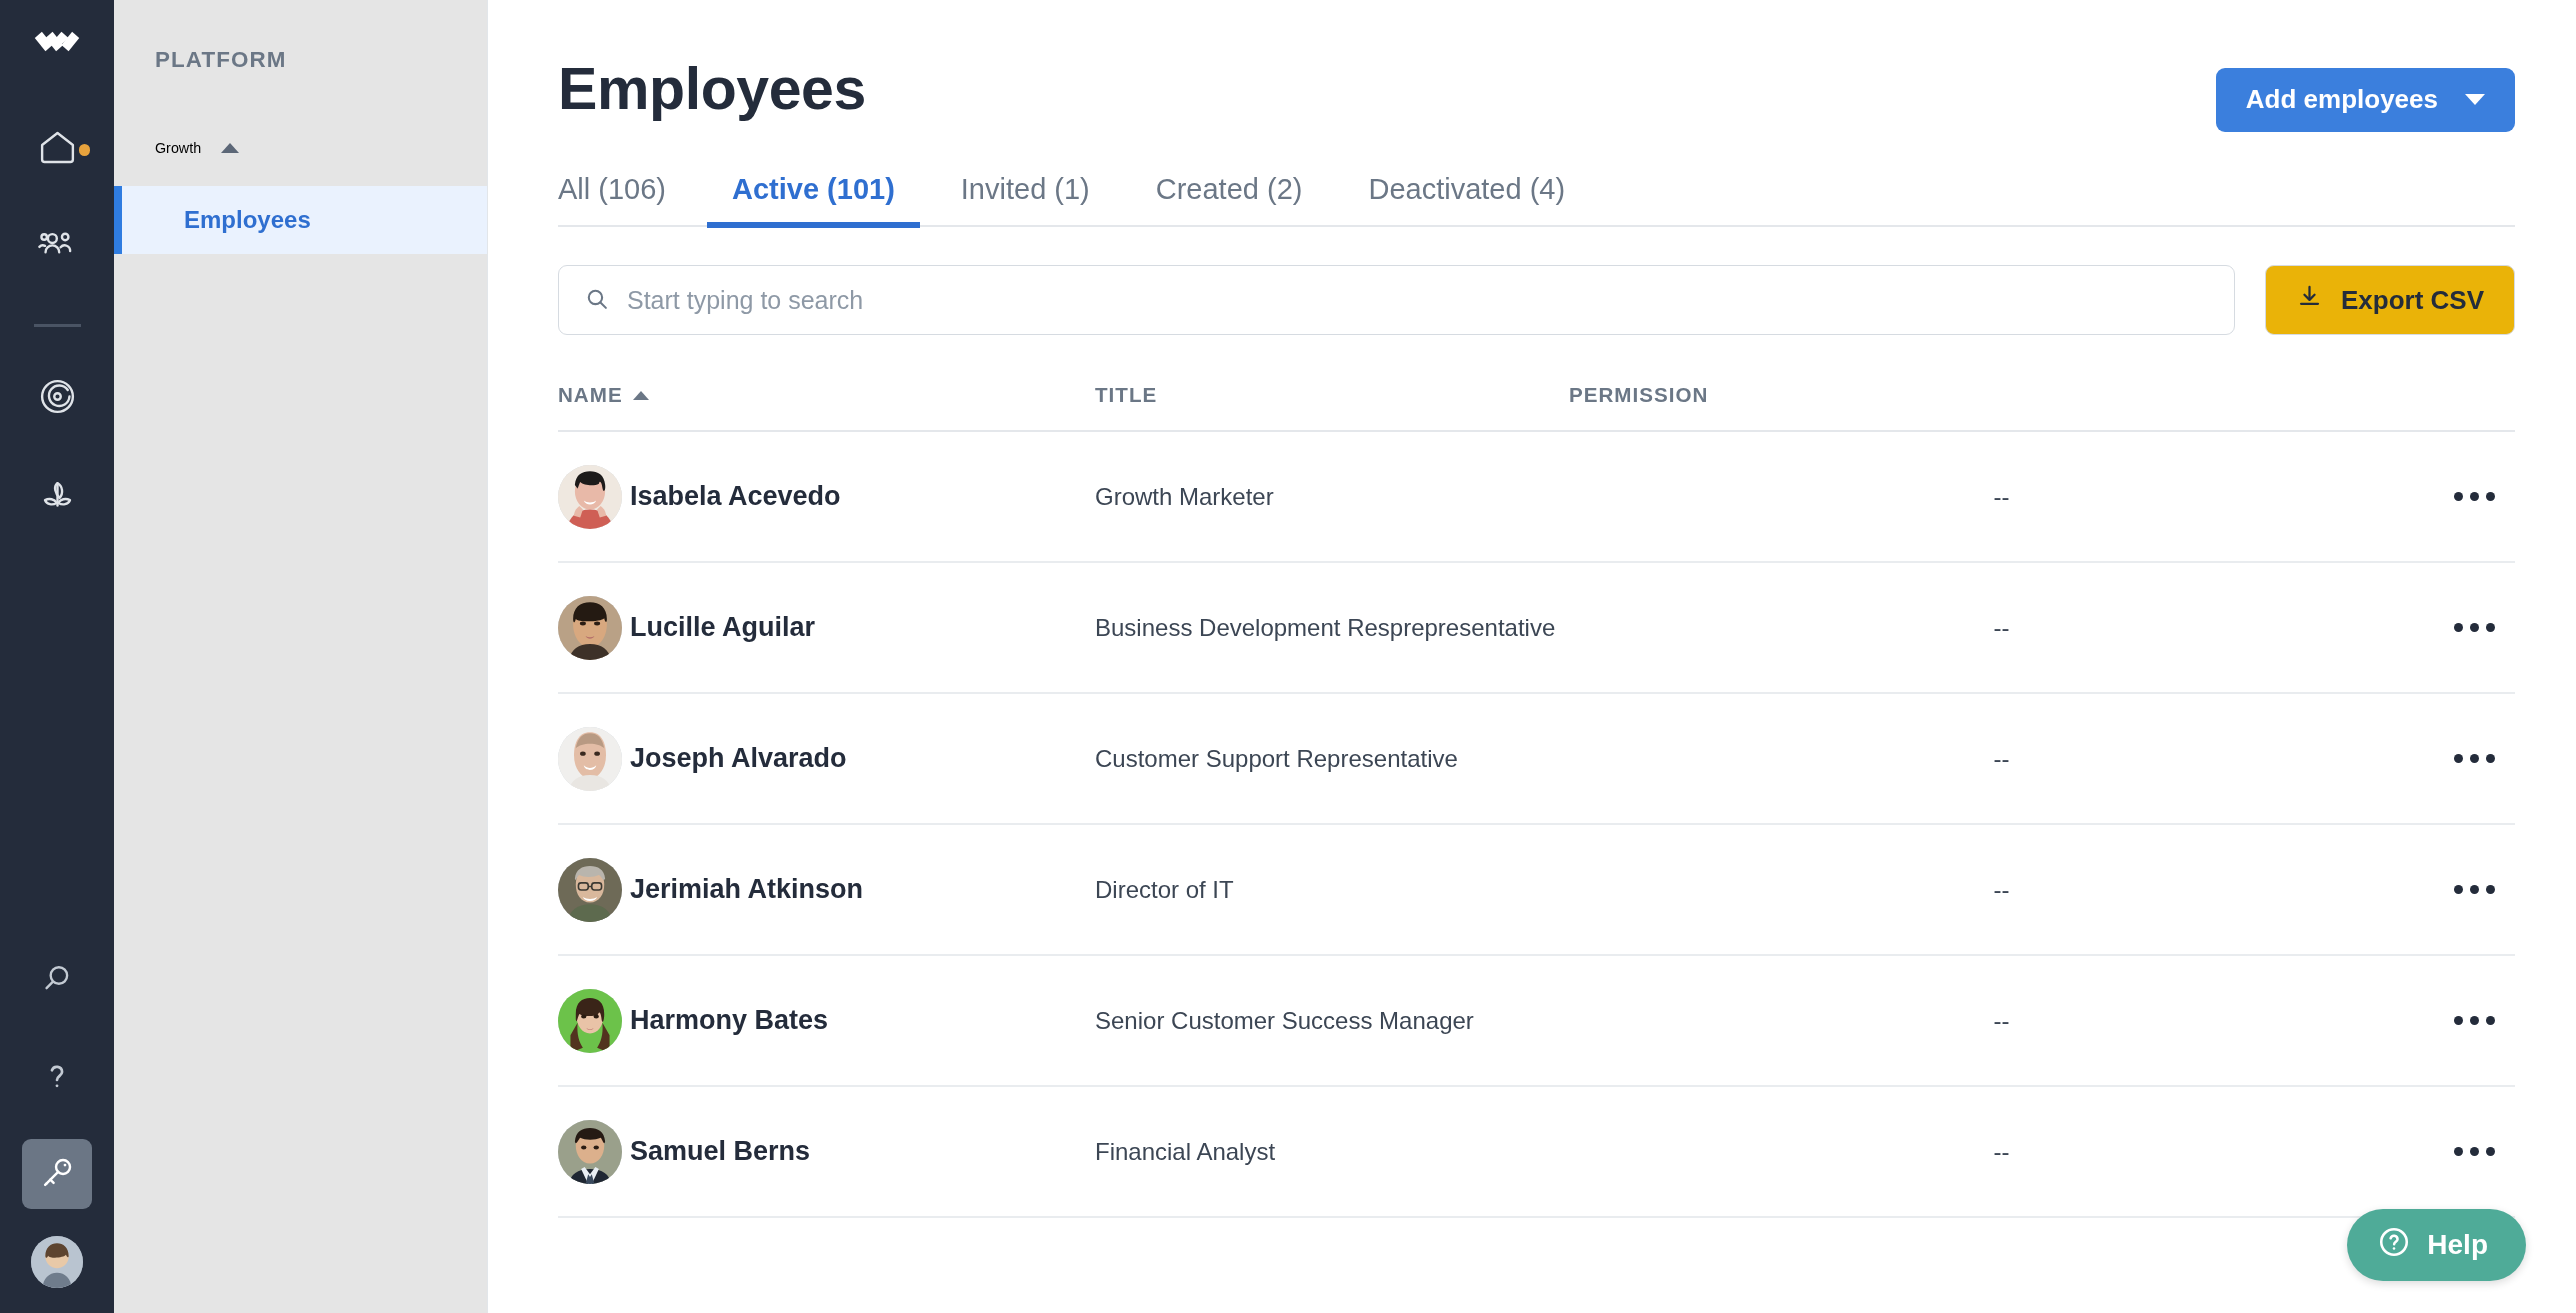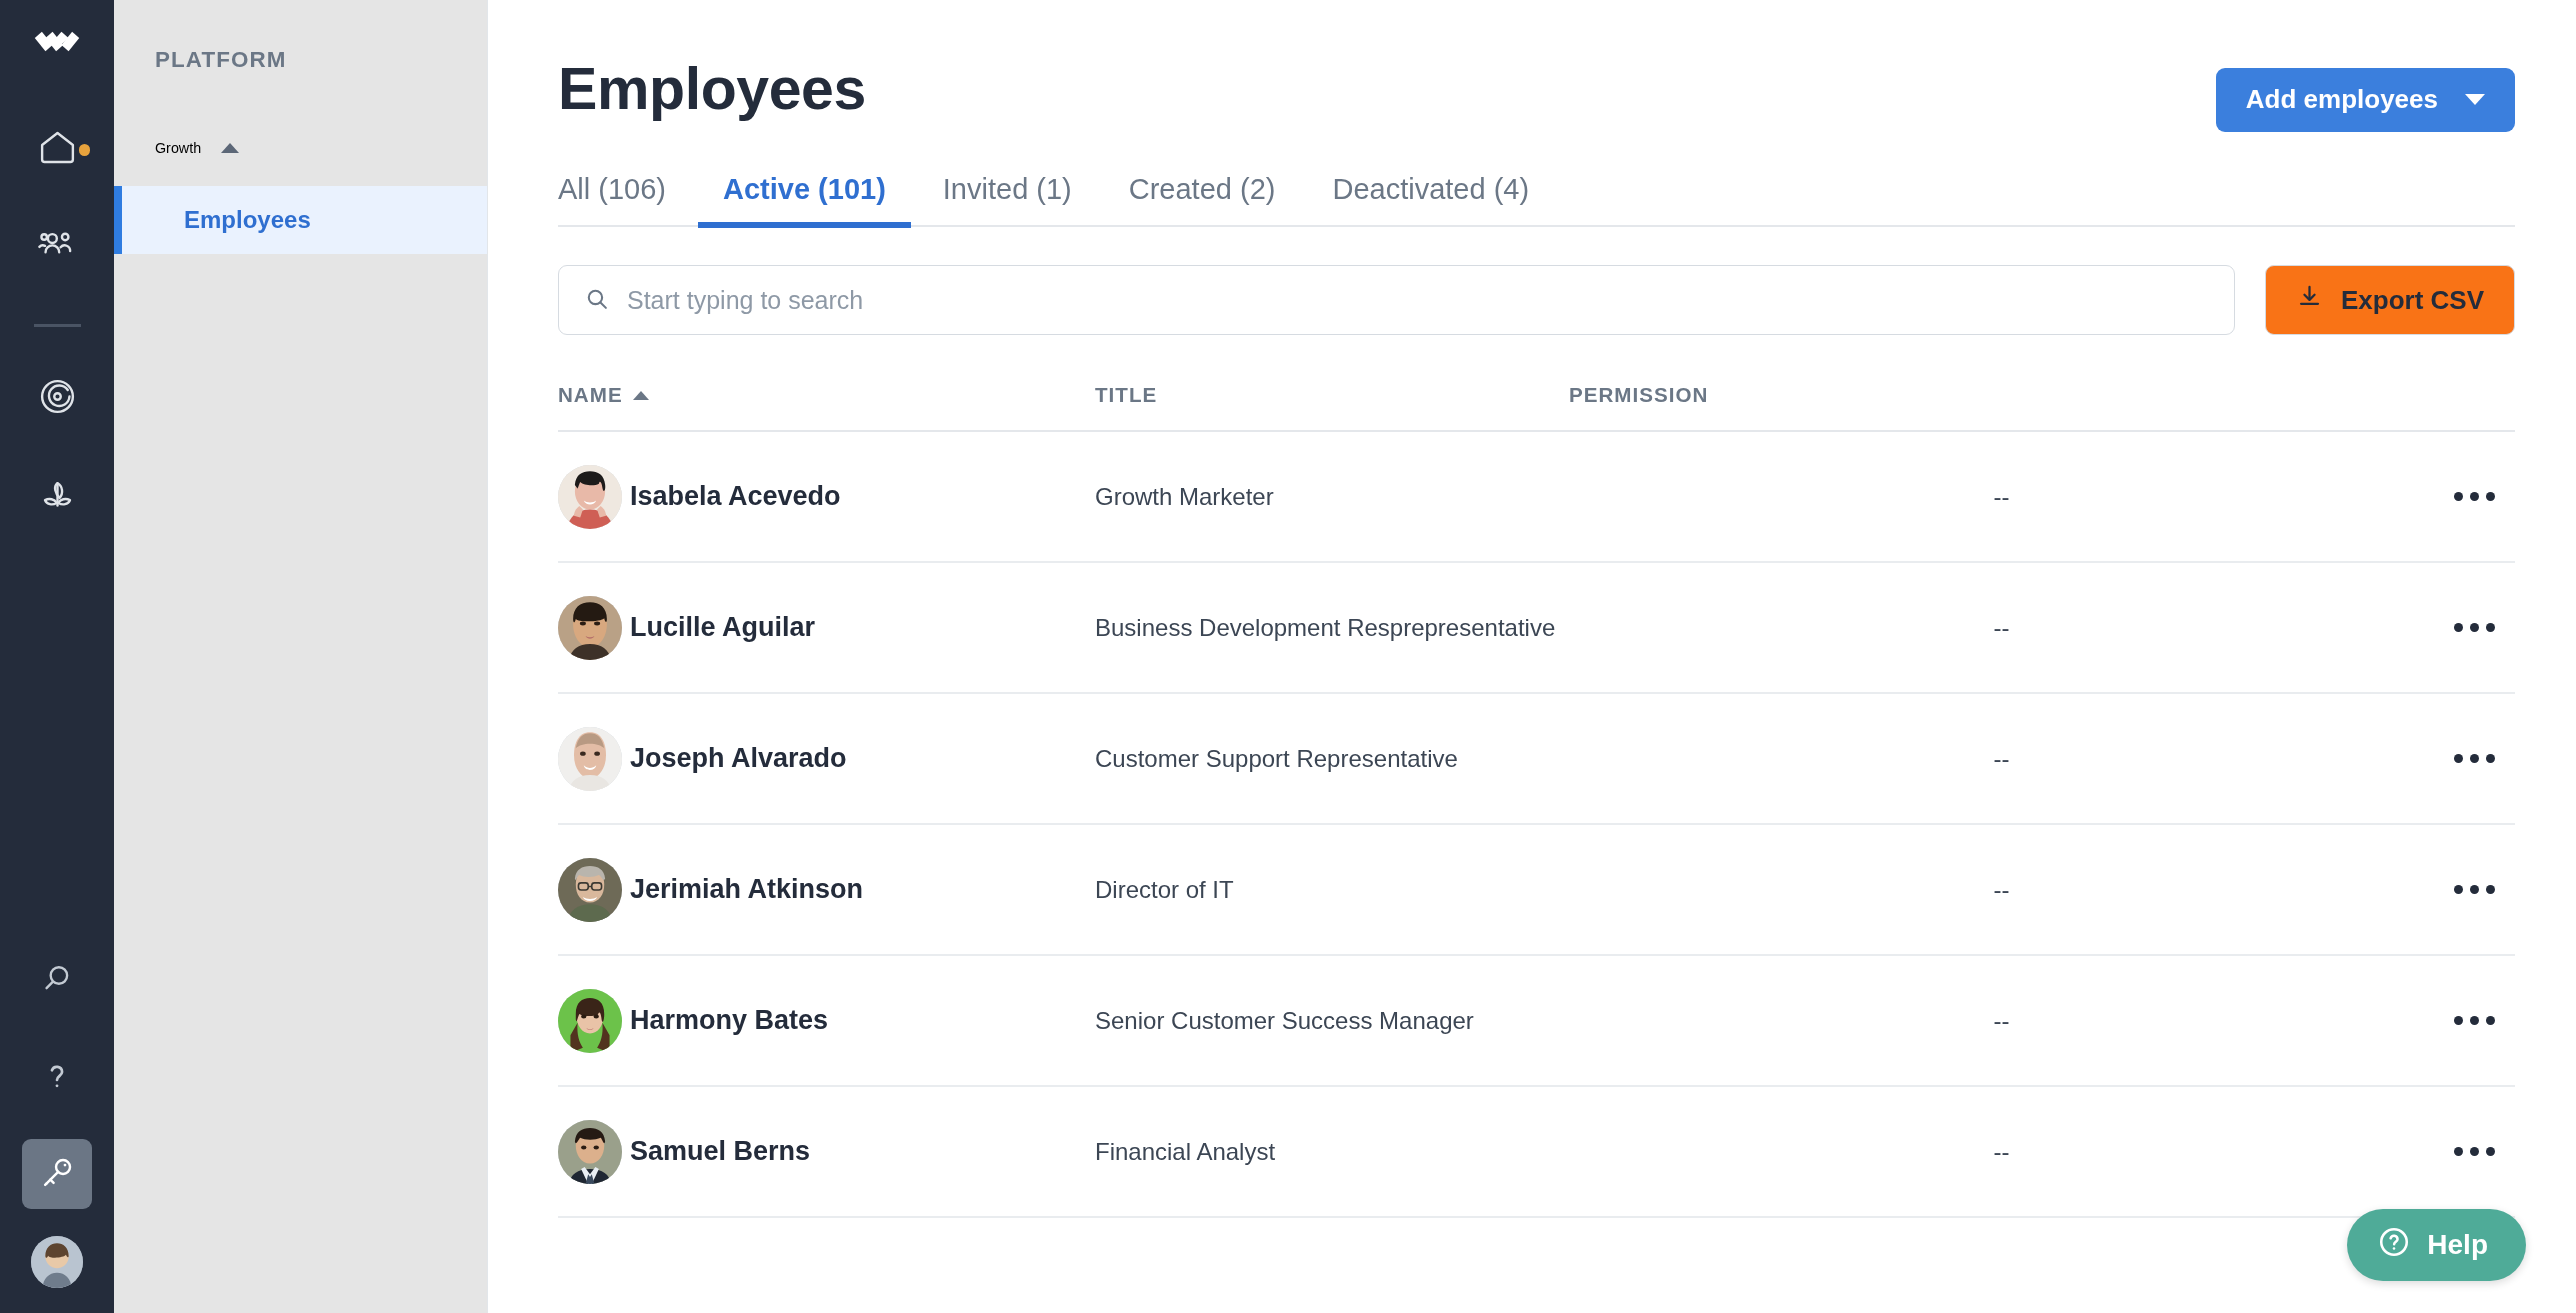--- a/index.html
+++ b/index.html
@@ -97,21 +97,21 @@
     margin-top: 12.5px;
   }
   .caret-down-w {
     width: 0; height: 0;
     border-left: 10.7px solid transparent;
     border-right: 10.7px solid transparent;
     border-top: 11.6px solid #ffffff;
   }
 
   .tabs {
-    display: flex; align-items: flex-end; gap: 7px;
+    display: flex; align-items: flex-end; gap: 16px;
     margin-top: 41px;
     border-bottom: 2.7px solid #e4e7eb;
   }
   .tab {
     font-size: 29px; color: #6b7786;
     padding: 0 25px 19.7px 25px;
     cursor: pointer; white-space: nowrap;
     position: relative;
   }
   .tab:first-child { padding-left: 0; }
@@ -130,21 +130,21 @@
   }
   .search-input {
     border: none; outline: none; flex: 1 1 auto;
     font-size: 25px; color: #242c3b;
     font-family: "Liberation Sans", sans-serif;
     background: transparent;
   }
   .search-input::placeholder { color: #8e99a6; }
   .btn-secondary {
     border: 1.8px solid #d6dbe1; border-radius: 9px;
-    background: #f97316; color: #242c3b;
+    background: #eab308; color: #242c3b;
     height: 70px; padding: 0 30px;
     display: flex; align-items: center; gap: 18px;
     font-size: 26px; font-weight: 700;
     font-family: "Liberation Sans", sans-serif;
     cursor: pointer; white-space: nowrap;
   }
 
   
   .tbl { width: 100%; margin-top: 48px; }
   .tbl-head {

